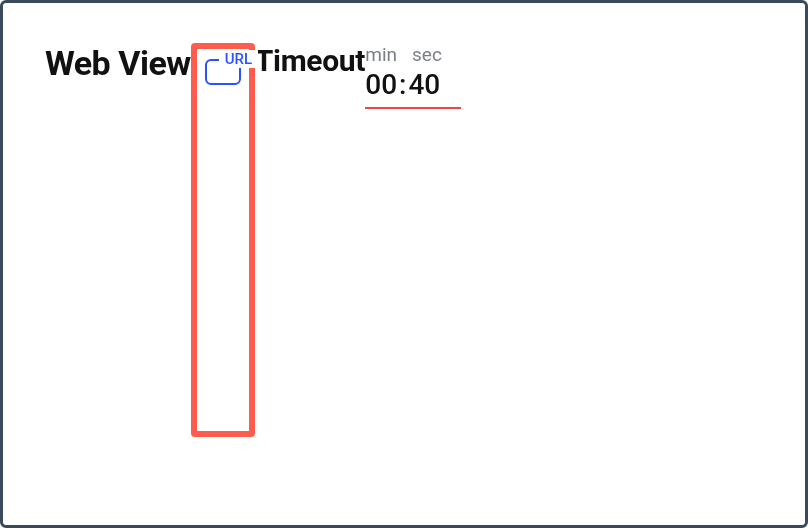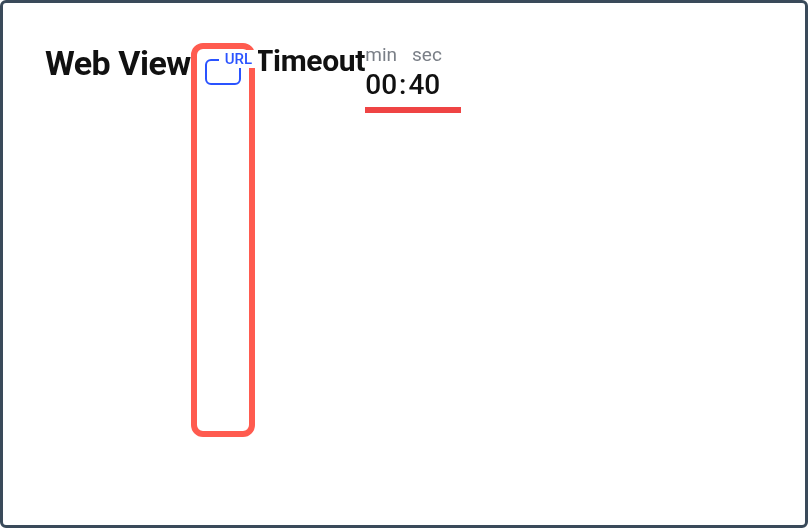--- a/index.html
+++ b/index.html
@@ -25,21 +25,21 @@
     }
     .title {
       font-size: 34px;
       font-weight: 700;
       color: #111;
       margin-bottom: 10px;
       letter-spacing: -0.5px;
     }
     .highlight-box {
       border: 6px solid #ff5b4f;
-      border-radius: 12px;
+      border-radius: 4px;
       padding: 10px 8px 16px 8px;
       margin-bottom: 62px;
     }
     .field-wrap {
       position: relative;
       border: 2px solid #2a53ff;
       border-radius: 6px;
       padding: 12px 16px 10px 16px;
     }
     .field-label {
@@ -77,21 +77,21 @@
     }
     .timeout-block {
       display: inline-block;
     }
     .timeout-row {
       display: flex;
       align-items: baseline;
       font-size: 28px;
       font-weight: 500;
       color: #111;
-      border-bottom: 6px solid #ef4444;
+      border-bottom: 2px solid #ef4444;
       padding-bottom: 6px;
       min-width: 96px;
     }
     .timeout-colon {
       margin: 0 2px;
     }
     .actions {
       margin-top: auto;
       display: flex;
       justify-content: flex-end;

